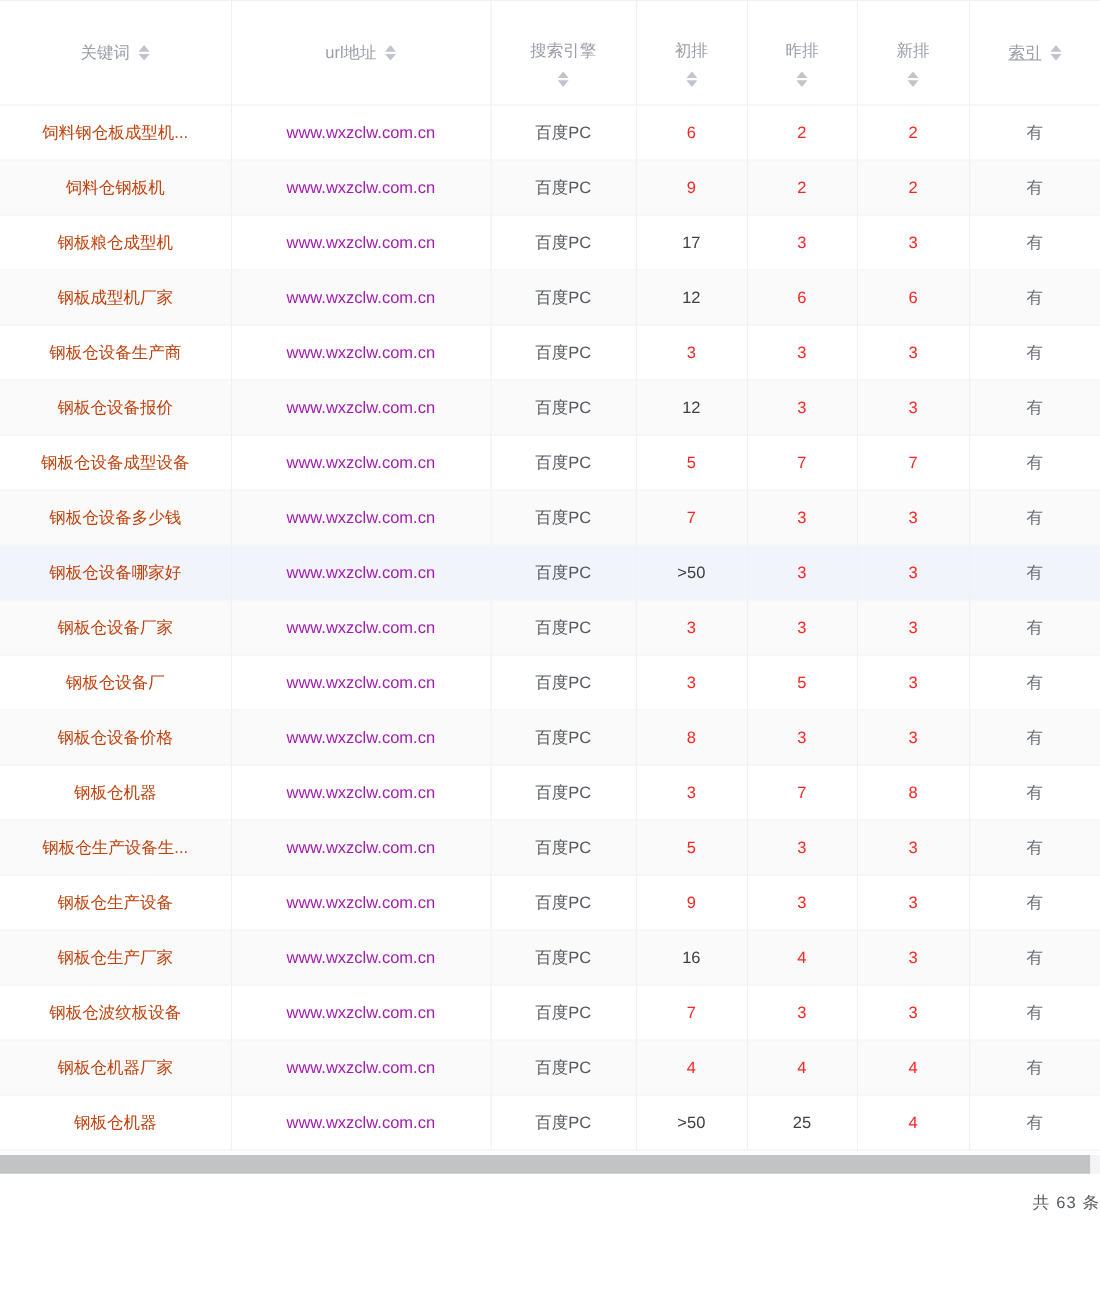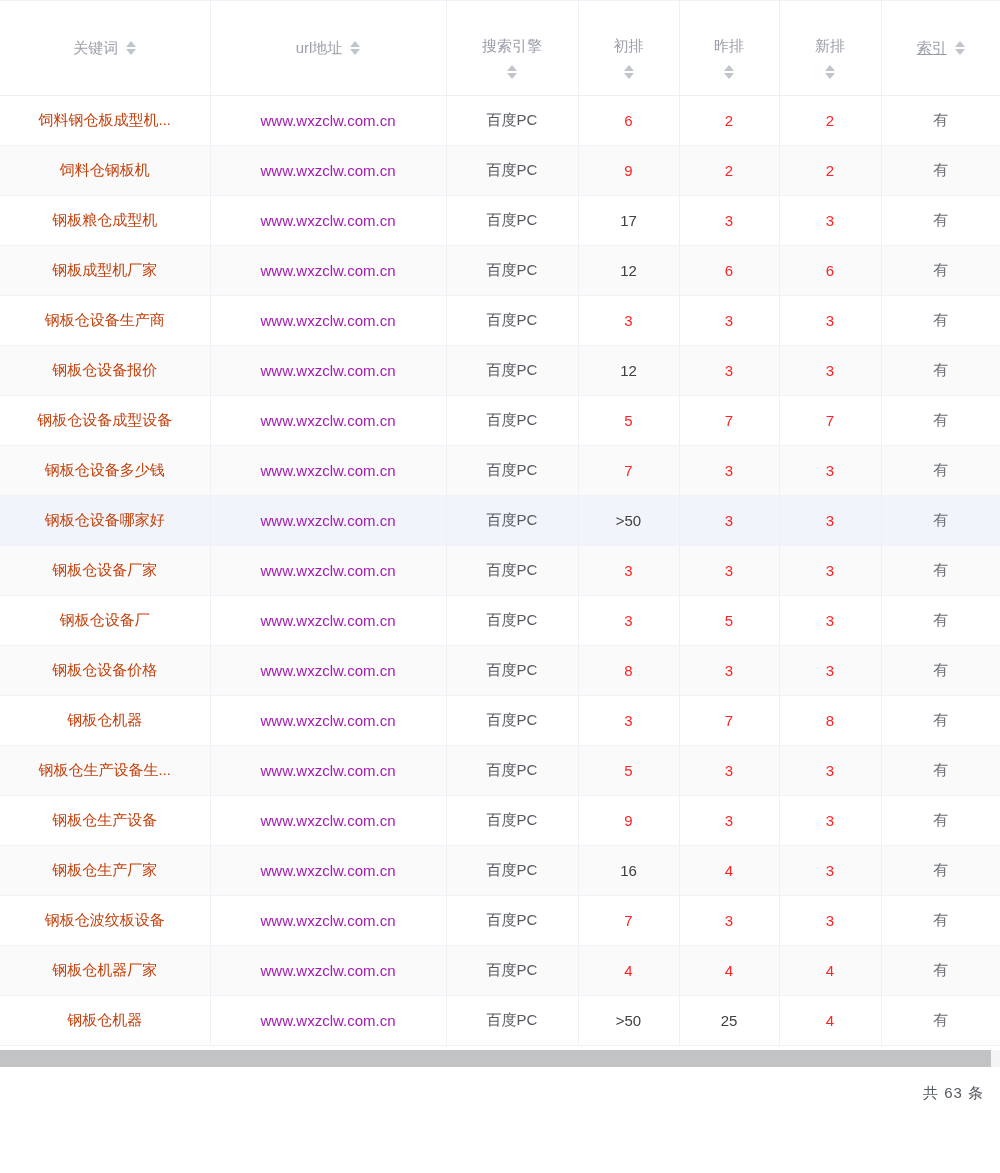--- a/index.html
+++ b/index.html
@@ -88,21 +88,20 @@
     position:absolute; left:0; top:0;
     width:991px; height:17px;
     background:#c1c3c5;
   }
 
   .footer-bar {
     width:1000px;
     margin-top:17px;
     display:flex;
     justify-content:flex-end;
-    padding-right:16px;
   }
   .total-count {
     font-size:15px;
     color:#565a61;
     letter-spacing:1px;
   }
 </style>
 </head>
 <body>
 

